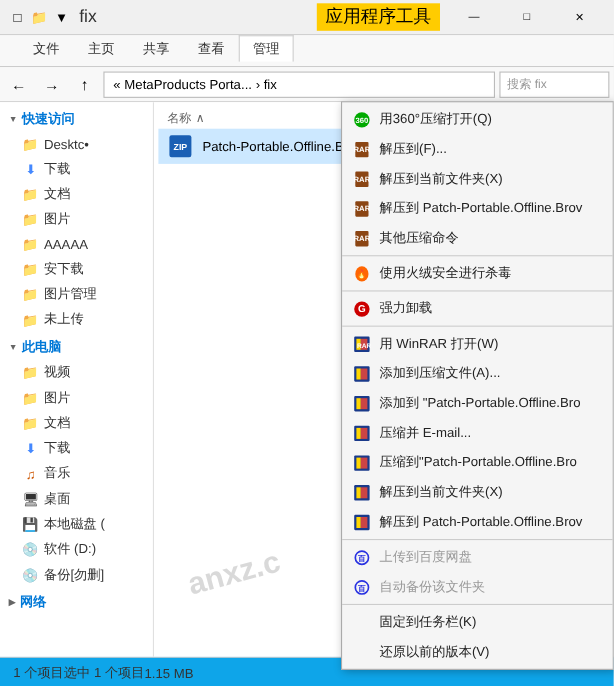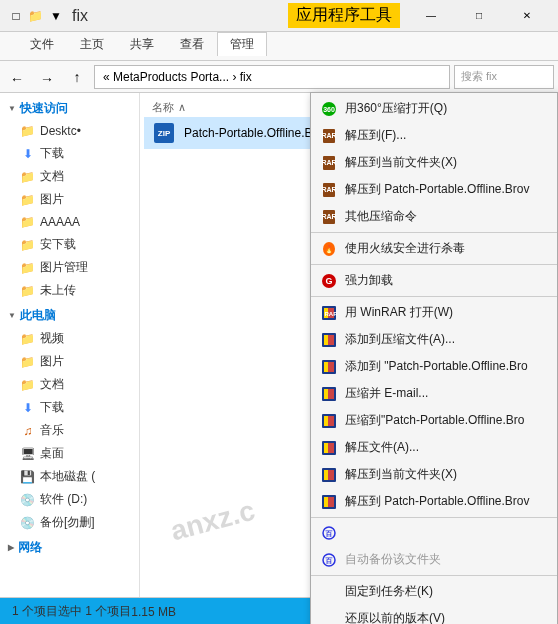--- a/index.html
+++ b/index.html
@@ -572,61 +572,52 @@
     <span class="ctx-item-icon">
       <svg width="16" height="16" viewBox="0 0 16 16">
         <rect x="1" y="1" width="14" height="14" rx="1" fill="#1a3a8a"></rect>
         <rect x="3" y="3" width="4" height="10" fill="#ffd700"></rect>
         <rect x="7" y="3" width="6" height="10" fill="#cc4444"></rect>
       </svg>
     </span>
     <span class="ctx-item-text">压缩到"Patch-Portable.Offline.Bro</span>
   </div>
 
+
   <div class="ctx-item">
     <span class="ctx-item-icon">
       <svg width="16" height="16" viewBox="0 0 16 16">
         <rect x="1" y="1" width="14" height="14" rx="1" fill="#1a3a8a"></rect>
         <rect x="3" y="3" width="4" height="10" fill="#ffd700"></rect>
         <rect x="7" y="3" width="6" height="10" fill="#cc4444"></rect>
       </svg>
     </span>
-    <span class="ctx-item-text">解压文件(A)...</span>
+    <span class="ctx-item-text">解压到当前文件夹(X)</span>
   </div>
 
   <div class="ctx-item">
     <span class="ctx-item-icon">
       <svg width="16" height="16" viewBox="0 0 16 16">
         <rect x="1" y="1" width="14" height="14" rx="1" fill="#1a3a8a"></rect>
         <rect x="3" y="3" width="4" height="10" fill="#ffd700"></rect>
         <rect x="7" y="3" width="6" height="10" fill="#cc4444"></rect>
       </svg>
     </span>
-    <span class="ctx-item-text">解压到当前文件夹(X)</span>
-  </div>
-
-  <div class="ctx-item">
-    <span class="ctx-item-icon">
-      <svg width="16" height="16" viewBox="0 0 16 16">
-        <rect x="1" y="1" width="14" height="14" rx="1" fill="#1a3a8a"></rect>
-        <rect x="3" y="3" width="4" height="10" fill="#ffd700"></rect>
-        <rect x="7" y="3" width="6" height="10" fill="#cc4444"></rect>
-      </svg>
-    </span>
     <span class="ctx-item-text">解压到 Patch-Portable.Offline.Brov</span>
   </div>
   <div class="ctx-separator"></div>
 
   <div class="ctx-item disabled">
     <span class="ctx-item-icon">
       <svg width="16" height="16" viewBox="0 0 16 16">
         <circle cx="8" cy="8" r="6" fill="none" stroke="#2932e1" stroke-width="1.5"></circle>
         <text x="8" y="11" text-anchor="middle" fill="#2932e1" font-size="7" font-weight="bold">百</text>
       </svg>
     </span>
+    <span class="ctx-item-text" style="color:#999">上传到百度网盘</span>
   </div>
 
   <div class="ctx-item disabled">
     <span class="ctx-item-icon">
       <svg width="16" height="16" viewBox="0 0 16 16">
         <circle cx="8" cy="8" r="6" fill="none" stroke="#2932e1" stroke-width="1.5"></circle>
         <text x="8" y="11" text-anchor="middle" fill="#2932e1" font-size="7" font-weight="bold">百</text>
       </svg>
     </span>
     <span class="ctx-item-text" style="color:#999">自动备份该文件夹</span>

